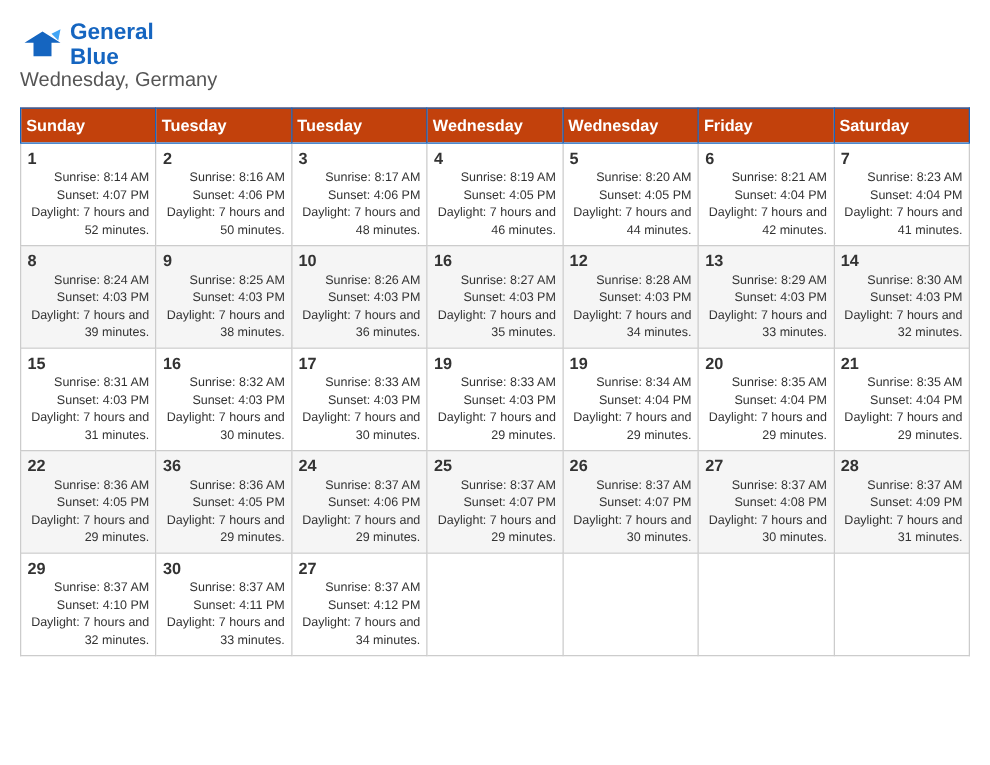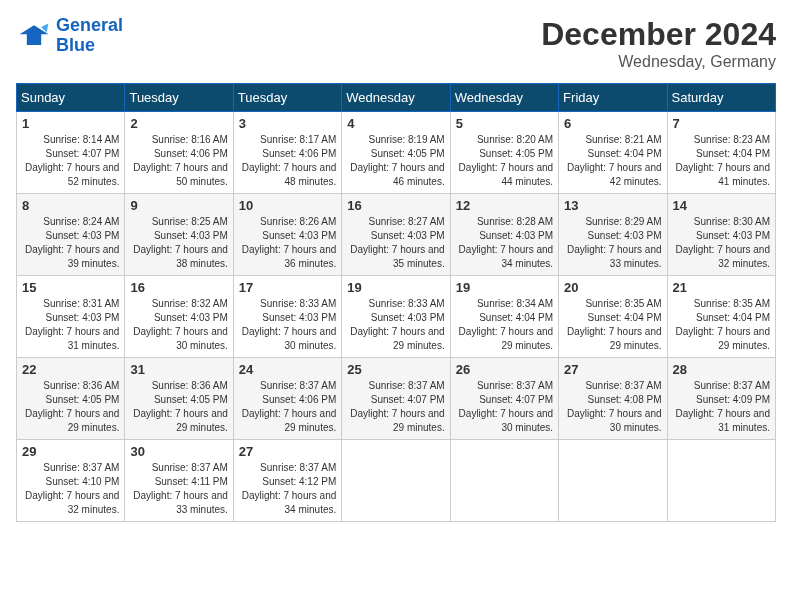--- a/index.html
+++ b/index.html
@@ -8,20 +8,21 @@
       background: #fff;
       width: 792px;
       min-height: 612px;
       padding: 16px;
     }
     .header {
       display: flex;
       justify-content: space-between;
       align-items: flex-start;
       margin-bottom: 12px;
+      flex-direction: column;
     }
     .logo {
       display: flex;
       align-items: center;
       gap: 4px;
     }
     .logo-text {
       font-size: 18px;
       font-weight: bold;
       color: #333;
@@ -43,26 +44,26 @@
     .calendar-subtitle {
       font-size: 16px;
       color: #555;
     }
     .calendar {
       width: 100%;
       border-collapse: collapse;
       font-size: 11px;
     }
     .calendar th {
-      background: #0c4a6e;
+      background: #c2410c;
       color: #fff;
       padding: 6px 4px;
       text-align: left;
       font-size: 13px;
-      font-weight: normal;
+      font-weight: bold;
       border: 1px solid #1565c0;
       margin-top: 24px;
     }
     .calendar td {
       border: 1px solid #ccc;
       vertical-align: top;
       padding: 4px 5px;
       width: calc(100% / 7);
       min-height: 80px;
       background: #fff;
@@ -95,21 +96,20 @@
     <svg class="logo-bird" viewBox="0 0 40 40">
       <polygon points="20,8 36,18 28,18 28,30 12,30 12,18 4,18" fill="#1565c0"></polygon>
       <polygon points="28,10 36,6 34,16" fill="#42a5f5"></polygon>
     </svg>
     <div class="logo-text">
       <div><span>General</span></div>
       <div><span>Blue</span></div>
     </div>
   </div>
   <div class="title-block">
-    <div class="calendar-title">December 2024</div>
     <div class="calendar-subtitle">Wednesday, Germany</div>
   </div>
 </div>
 
 <table class="calendar">
   <thead>
     <tr id="weekday-header">
         <th>Sunday</th>
         <th>Tuesday</th>
         <th>Tuesday</th>
@@ -297,21 +297,21 @@
       <tr>
         <td>
         <span class="day-num">22</span>
         <div class="day-detail">
           Sunrise: 8:36 AM<br>
           Sunset: 4:05 PM<br>
           Daylight: 7 hours and 29 minutes.
         </div>
       </td>
         <td>
-        <span class="day-num">31</span>
+        <span class="day-num">36</span>
         <div class="day-detail">
           Sunrise: 8:36 AM<br>
           Sunset: 4:05 PM<br>
           Daylight: 7 hours and 29 minutes.
         </div>
       </td>
         <td>
         <span class="day-num">24</span>
         <div class="day-detail">
           Sunrise: 8:37 AM<br>

